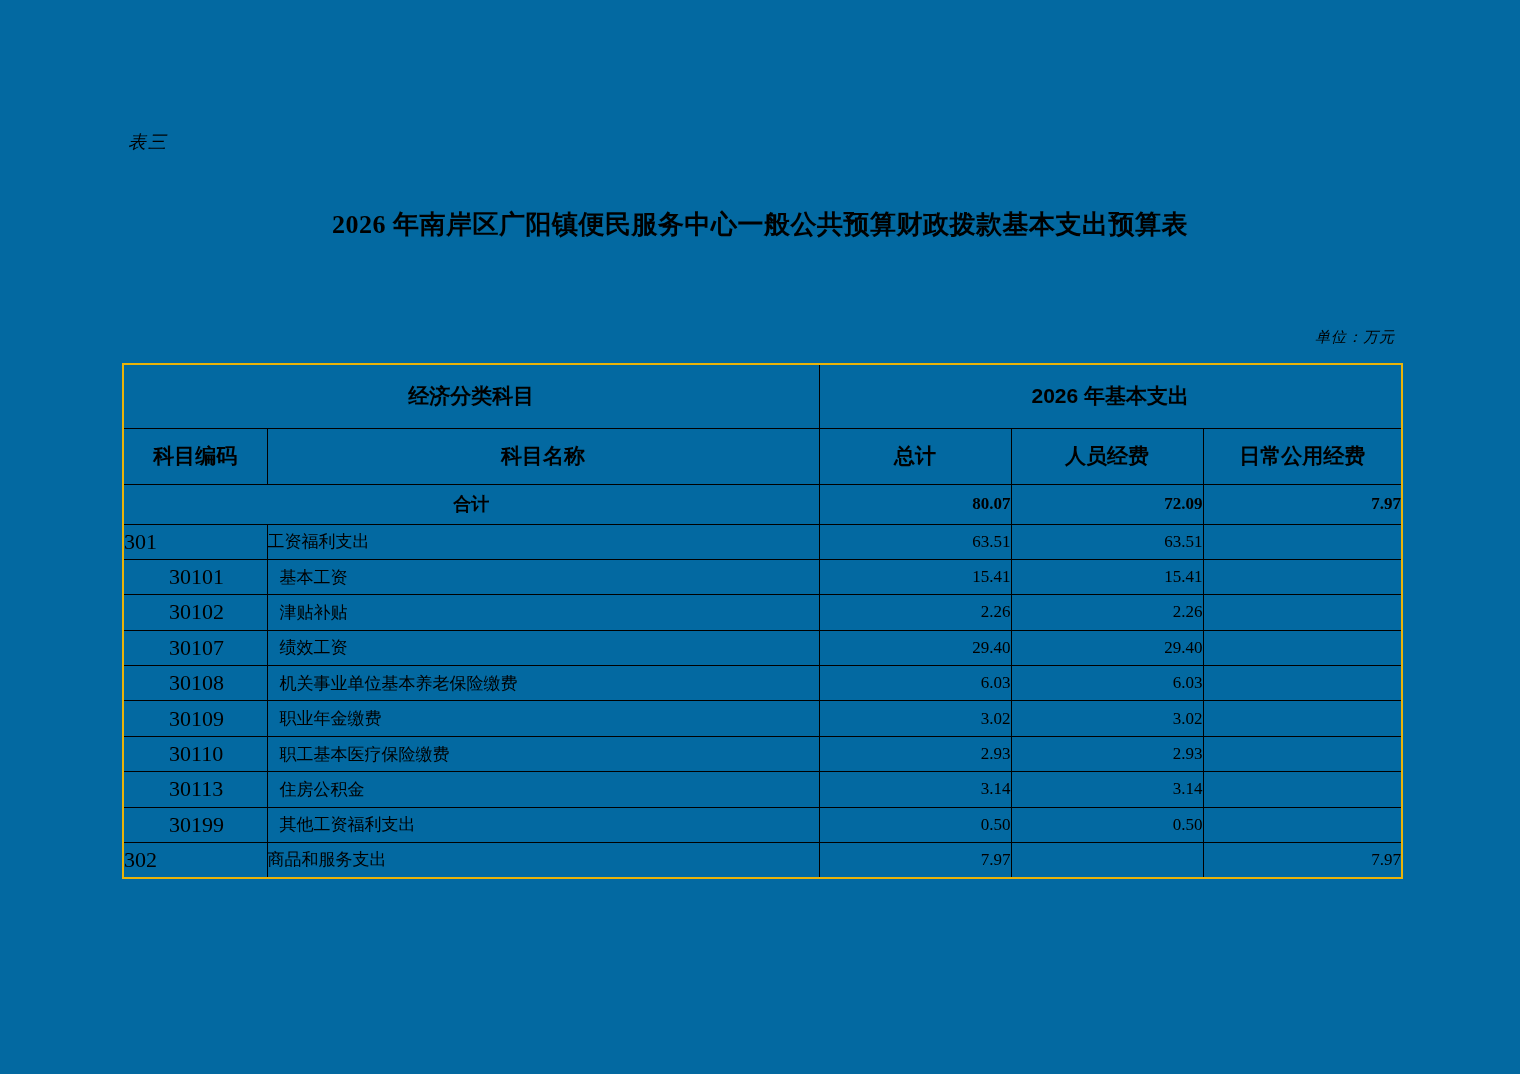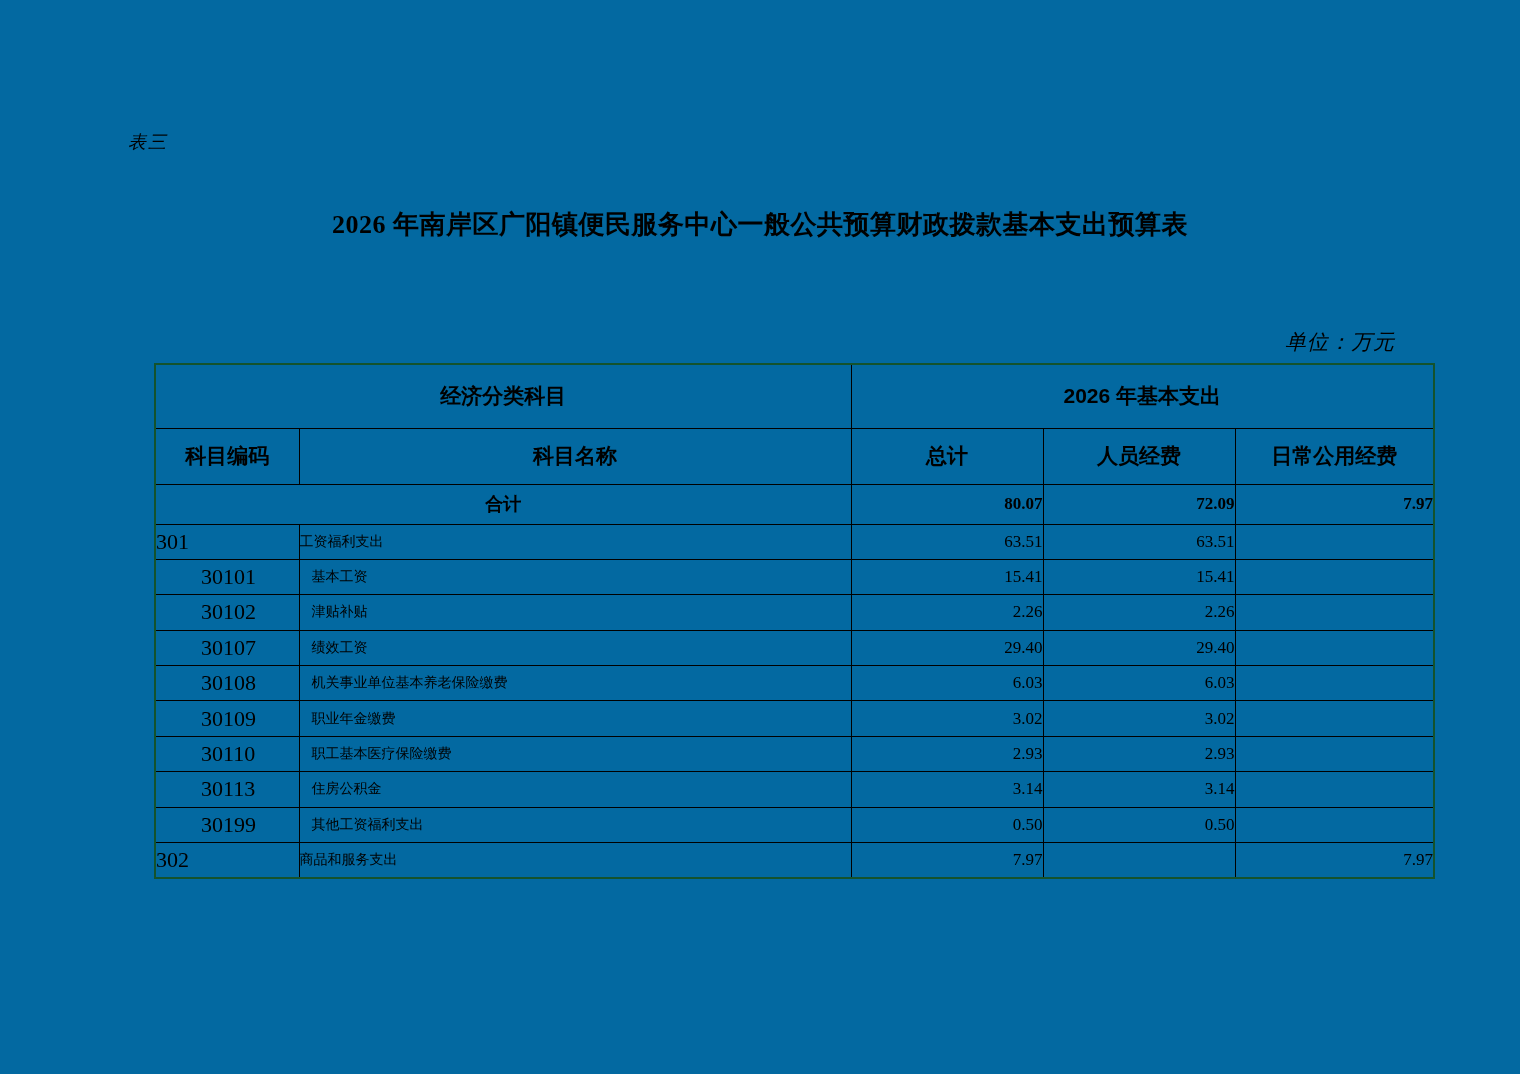--- a/index.html
+++ b/index.html
@@ -28,33 +28,32 @@
     left: 0; top: 207px;
     width: 100%;
     text-align: center;
     font-size: 26px;
     font-weight: bold;
     letter-spacing: 0.5px;
   }
   .unit-note {
     position: absolute;
     top: 328px; right: 125px;
-    font-size: 21px;
+    font-size: 15px;
     font-style: italic;
     letter-spacing: 1px;
     font-family: Liberation Mono, monospace;
   }
   table.budget-table {
     position: absolute;
     left: 122px; top: 363px;
     width: 1279px;
     border-collapse: collapse;
     table-layout: fixed;
-    border: 2px solid #14532d;
-    margin-left: 32px;
+    border: 2px solid #eab308;
   }
   .budget-table td, .budget-table th {
     border: 1px solid #000000;
     vertical-align: middle;
     padding: 0;
     overflow: hidden;
     white-space: nowrap;
   }
   tr.group-header { height: 64px; }
   tr.sub-header   { height: 56px; }
@@ -65,21 +64,21 @@
     font-weight: bold;
     font-size: 21px;
     text-align: center;
   }
   .cell-code {
     font-size: 22px;
     text-align: left;
     padding-left: 8px;
   }
   .cell-name {
-    font-size: 14px;
+    font-size: 17px;
     text-align: left;
     padding-left: 12px;
   }
   tr.sub .cell-code { padding-left: 45px; }
   tr.sub .cell-name { padding-left: 12px; }
   .cell-num {
     font-size: 17px;
     text-align: right;
     padding-right: 10px;
   }

